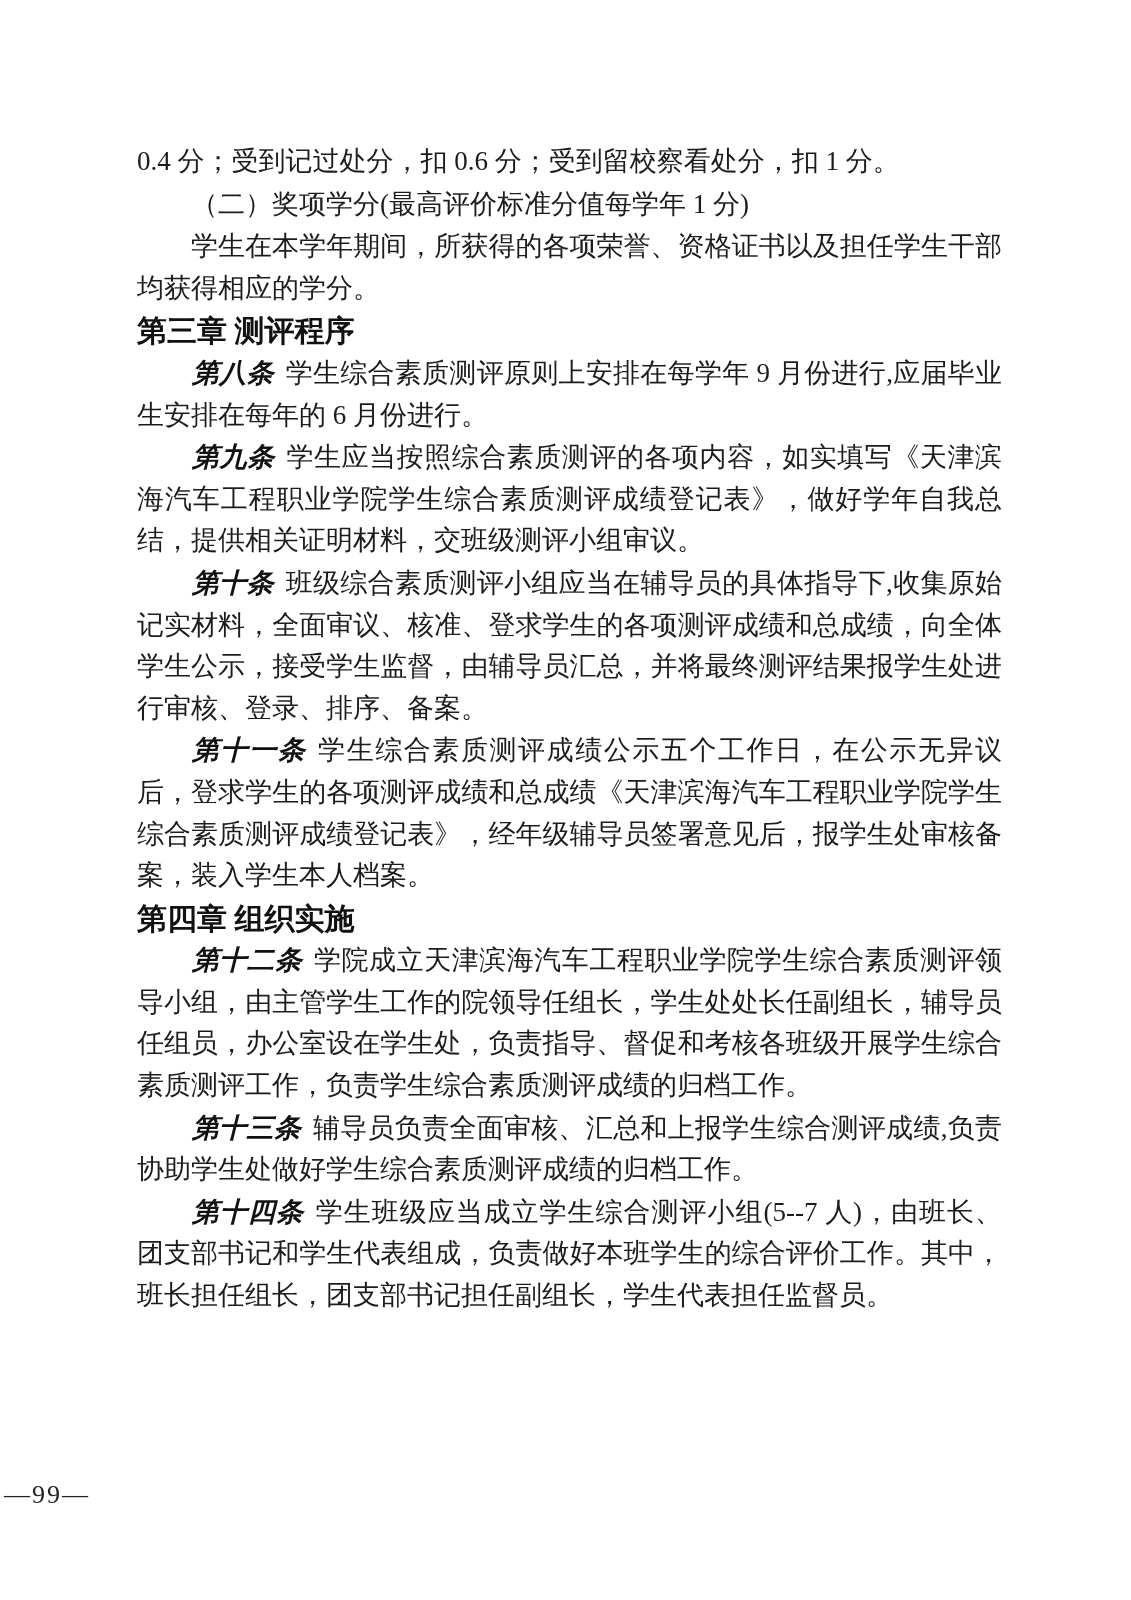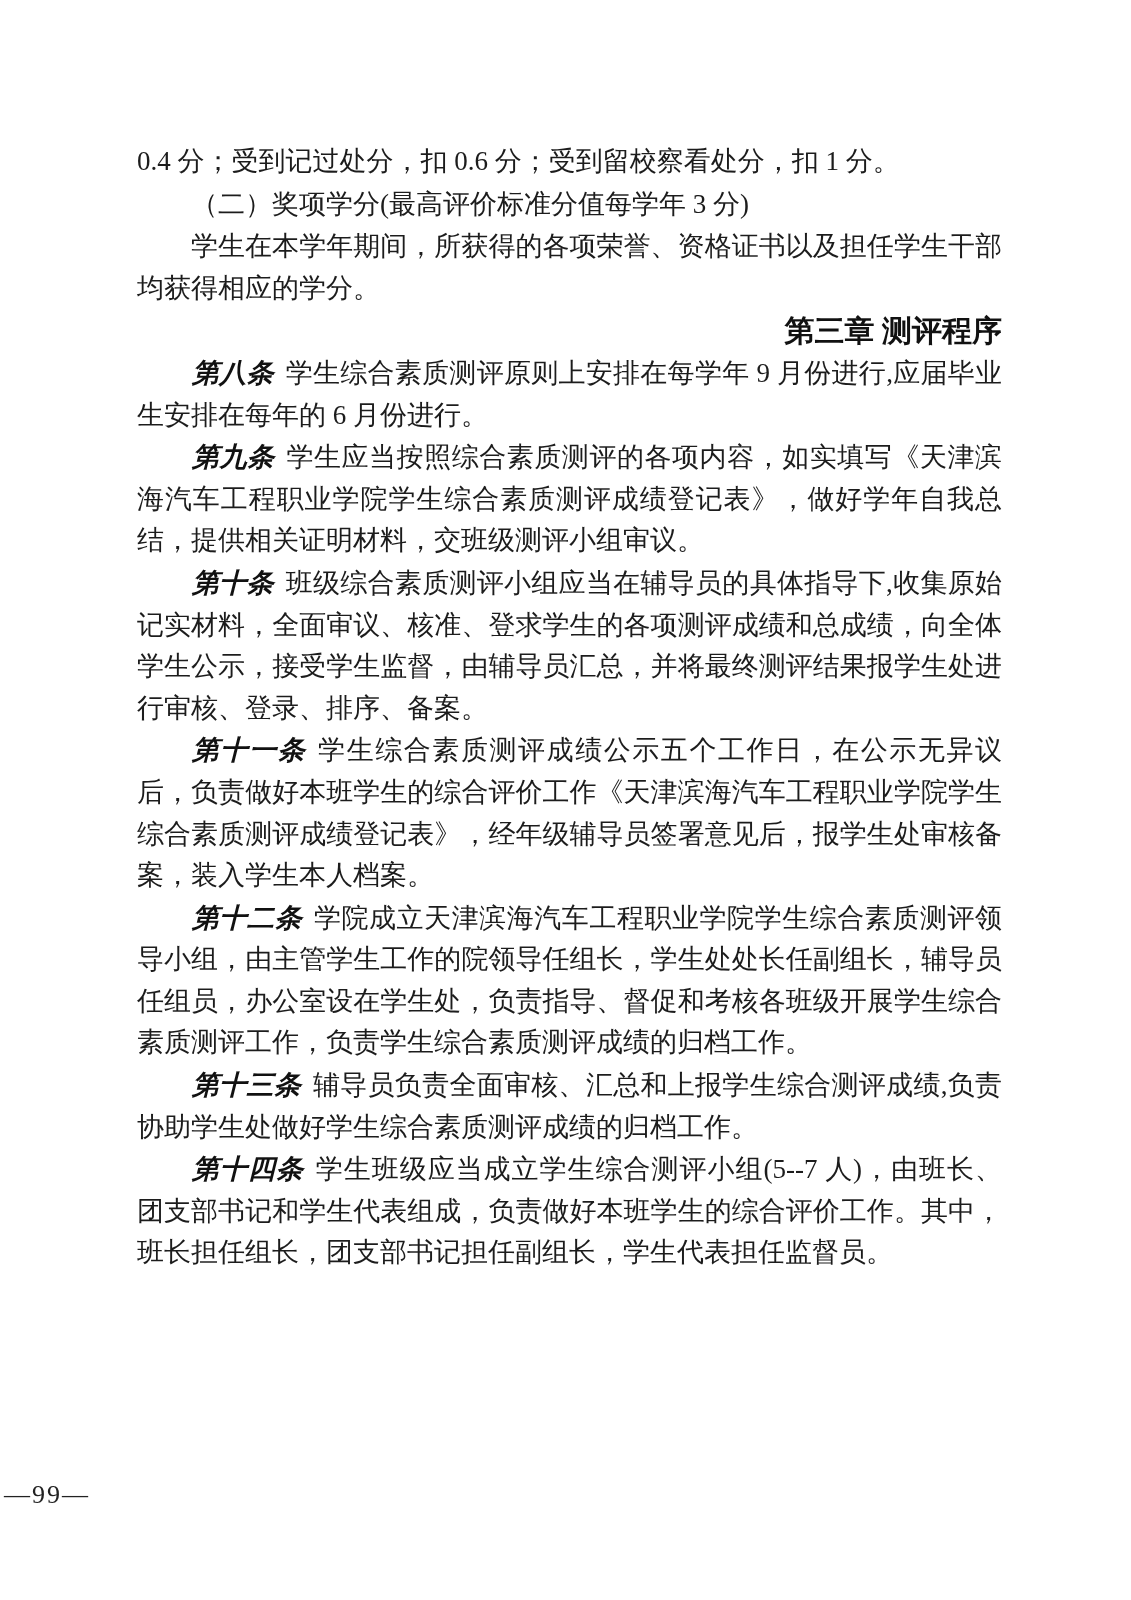--- a/index.html
+++ b/index.html
@@ -27,21 +27,21 @@
     font-size: 27px;
     line-height: 41.6px;
     text-align: justify;
     color: #1c1c1c;
   }
   .para.indent { text-indent: 2em; }
   .chapter {
     font-size: 30px;
     line-height: 41.6px;
     font-weight: bold;
-    text-align: right;
+    text-align: left;
     color: #111111;
   }
   .art-num {
     font-weight: bold;
     margin-right: 0.4em;
     color: #111111;
     font-style: italic;
   }
   .page-number {
     position: absolute;
@@ -55,34 +55,35 @@
   }
 </style>
 </head>
 <body>
 
 <div class="page">
   <div class="content">
 
     <p class="para">0.4 分；受到记过处分，扣 0.6 分；受到留校察看处分，扣 1 分。</p>
 
-    <p class="para indent">（二）奖项学分(最高评价标准分值每学年 3 分)</p>
+    <p class="para indent">（二）奖项学分(最高评价标准分值每学年 1 分)</p>
 
     <p class="para indent">学生在本学年期间，所获得的各项荣誉、资格证书以及担任学生干部均获得相应的学分。</p>
 
     <h2 class="chapter">第三章 测评程序</h2>
 
     <p class="para indent"><span class="art-num">第八条</span><span>学生综合素质测评原则上安排在每学年 9 月份进行,应届毕业生安排在每年的 6 月份进行。</span></p>
 
     <p class="para indent"><span class="art-num">第九条</span><span>学生应当按照综合素质测评的各项内容，如实填写《天津滨海汽车工程职业学院学生综合素质测评成绩登记表》，做好学年自我总结，提供相关证明材料，交班级测评小组审议。</span></p>
 
     <p class="para indent"><span class="art-num">第十条</span><span>班级综合素质测评小组应当在辅导员的具体指导下,收集原始记实材料，全面审议、核准、登求学生的各项测评成绩和总成绩，向全体学生公示，接受学生监督，由辅导员汇总，并将最终测评结果报学生处进行审核、登录、排序、备案。</span></p>
 
-    <p class="para indent"><span class="art-num">第十一条</span><span>学生综合素质测评成绩公示五个工作日，在公示无异议后，负责做好本班学生的综合评价工作《天津滨海汽车工程职业学院学生综合素质测评成绩登记表》，经年级辅导员签署意见后，报学生处审核备案，装入学生本人档案。</span></p>
+    <p class="para indent"><span class="art-num">第十一条</span><span>学生综合素质测评成绩公示五个工作日，在公示无异议后，登求学生的各项测评成绩和总成绩《天津滨海汽车工程职业学院学生综合素质测评成绩登记表》，经年级辅导员签署意见后，报学生处审核备案，装入学生本人档案。</span></p>
 
+    <h2 class="chapter">第四章 组织实施</h2>
 
     <p class="para indent"><span class="art-num">第十二条</span><span>学院成立天津滨海汽车工程职业学院学生综合素质测评领导小组，由主管学生工作的院领导任组长，学生处处长任副组长，辅导员任组员，办公室设在学生处，负责指导、督促和考核各班级开展学生综合素质测评工作，负责学生综合素质测评成绩的归档工作。</span></p>
 
     <p class="para indent"><span class="art-num">第十三条</span><span>辅导员负责全面审核、汇总和上报学生综合测评成绩,负责协助学生处做好学生综合素质测评成绩的归档工作。</span></p>
 
     <p class="para indent"><span class="art-num">第十四条</span><span>学生班级应当成立学生综合测评小组(5--7 人)，由班长、团支部书记和学生代表组成，负责做好本班学生的综合评价工作。其中，班长担任组长，团支部书记担任副组长，学生代表担任监督员。</span></p>
 
 
   </div>
 

